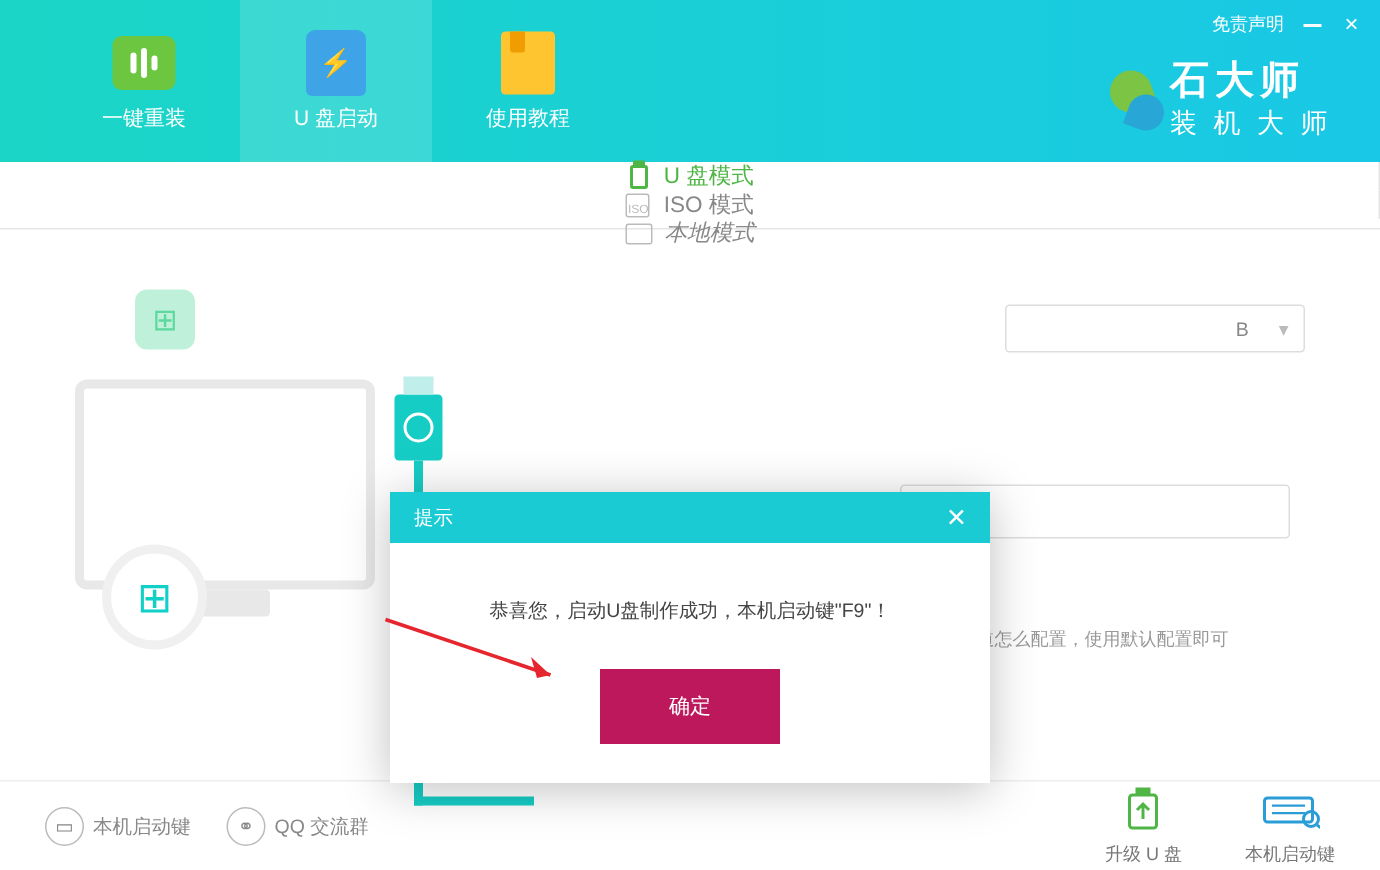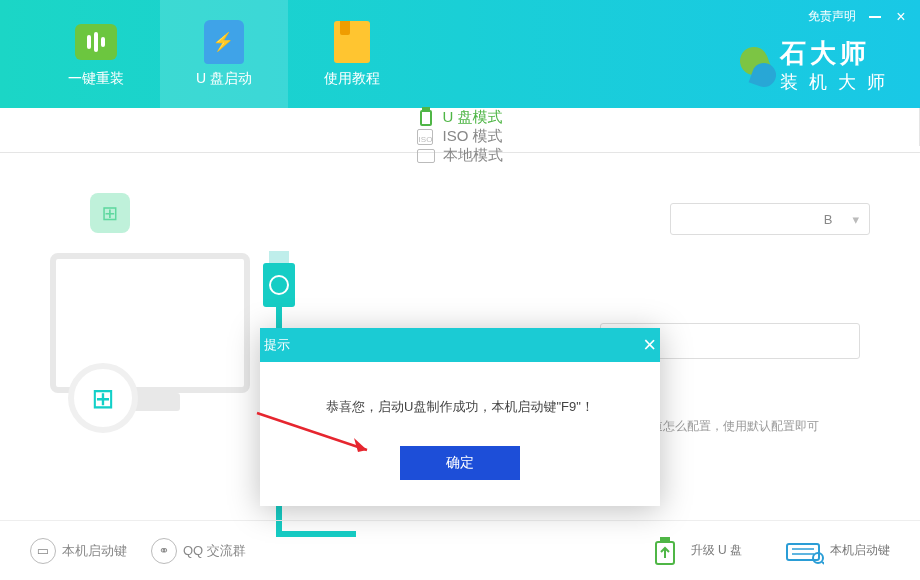--- a/index.html
+++ b/index.html
@@ -26,21 +26,21 @@
 .brand { position: absolute; right: 24px; top: 40px; display: flex; align-items: center; gap: 0; color: #fff; }
 .brand-logo { width: 44px; height: 44px; position: relative; }
 .brand-logo::before { content:""; position:absolute; width:28px; height:28px; background:#7cc544; border-radius:50% 50% 0 50%; transform:rotate(-20deg); top:2px; left:4px;}
 .brand-logo::after { content:""; position:absolute; width:24px; height:24px; background:#28a7d6; border-radius:50% 50% 50% 0; transform:rotate(20deg); bottom:2px; right:4px;}
 .brand-text { display:flex; flex-direction:column; }
 .brand-title { font-size: 26px; font-weight: bold; letter-spacing: 4px; line-height:1;}
 .brand-sub { font-size: 18px; letter-spacing: 11px; margin-top: 4px; }
 
 .mode-tabs { display: flex; height: 45px; border-bottom: 1px solid #e5e5e5; flex-direction: column; }
 .mode-tab { flex: 1; display: flex; align-items: center; justify-content: center; gap: 8px; font-size: 15px; color: #888; border-right: 1px solid #e5e5e5; cursor: pointer; }
-.mode-tab:last-child { border-right: none; }
+.mode-tab:last-child { border-right: none; font-style: italic; }
 .mode-tab.active { color: #4fb646; }
 .mode-icon { width: 18px; height: 18px; display:flex; align-items:center; justify-content:center;}
 .mode-usb-ic { width:12px; height:16px; border:2px solid #4fb646; border-radius:2px; position:relative;}
 .mode-usb-ic::before{content:"";position:absolute;width:8px;height:3px;background:#4fb646;top:-5px;left:0;}
 .mode-iso-ic { width:16px;height:16px;border:1.5px solid #bbb;border-radius:2px;font-size:8px;color:#bbb;display:flex;align-items:flex-end;justify-content:center;}
 .mode-local-ic { width:18px;height:14px;border:1.5px solid #bbb;border-radius:2px;}
 
 .content { position: relative; height: 380px; padding: 20px 40px; }
 
 .bg-deco { position: absolute; left: 40px; top: 30px; width: 280px; height: 300px; }
@@ -56,33 +56,33 @@
 .win-badge {position:absolute; width:40px;height:40px;background:#bff1da;border-radius:8px;top:10px;left:50px;display:flex;align-items:center;justify-content:center;color:#5fd89f;font-size:20px;}
 
 .dropdown-bg { position:absolute; right:50px; top:50px; width:200px; height:32px; border:1px solid #ddd; border-radius:3px; display:flex; align-items:center; justify-content:flex-end; padding:0 10px; color:#888; font-size:13px;}
 .input-bg { position:absolute; right:60px; top:170px; width:260px; height:36px; border:1px solid #ddd; border-radius:3px;}
 
 .start-btn { position:absolute; left:50%; transform:translateX(-50%); bottom:84px; width:150px; height:46px; background:#4fb646; color:#fff; border:none; border-radius:23px; font-size:18px; cursor:pointer;}
 .tip-text { position:absolute; left:555px; bottom:98px; font-size:12px; color:#999;}
 .tip-text .orange { color:#ff8c3e;}
 
 .modal { position:absolute; left:50%; top:175px; transform:translateX(-50%); width:400px; background:#fff; box-shadow:0 4px 30px rgba(0,0,0,0.25); z-index:10;}
-.modal-header { height:34px; background:#1bcbd4; color:#fff; display:flex; align-items:center; justify-content:space-between; padding:0 4px; font-size:13px;}
+.modal-header { height:34px; background:#1bcbd4; color:#fff; display:flex; align-items:center; justify-content:space-between; padding:0 16px; font-size:13px;}
 .modal-close { font-size:22px; cursor:pointer; }
 .modal-body { padding:36px 28px 26px; text-align:center;}
 .modal-msg { font-size:13px; color:#444; margin-bottom:30px;}
-.modal-btn { width:120px; height:34px; background:#1d4ed8; color:#fff; border:none; font-size:14px; cursor:pointer;text-align:center;}
+.modal-btn { width:120px; height:50px; background:#be185d; color:#fff; border:none; font-size:14px; cursor:pointer;text-align:center;}
 .arrow { position:absolute; left:-8px; top:80px; width:130px; height:50px; pointer-events:none;}
 
 .footer { position:absolute; bottom:0; left:0; right:0; height:60px; border-top:1px solid #eee; display:flex; align-items:center; padding:0 30px;}
 .f-left { display:flex; gap:24px;}
 .f-link { display:flex; align-items:center; gap:6px; color:#888; font-size:13px; cursor:pointer;}
 .f-icon-wrap { width:26px; height:26px; border:1.5px solid #bbb; border-radius:50%; display:flex; align-items:center; justify-content:center; font-size:13px;}
 .f-right { margin-left:auto; display:flex; gap:42px;}
-.f-tool { display:flex; flex-direction:row; align-items:center; gap:6px; cursor:pointer; color:#777; font-size:12px;}
+.f-tool { display:flex; flex-direction:column; align-items:center; gap:6px; cursor:pointer; color:#777; font-size:12px;}
 .f-tool-icon { width:40px; height:32px; display:flex; align-items:center; justify-content:center;}
 svg { display:block; }
 </style>
 </head>
 <body>
 
 <div class="header">
   <div class="header-top">
     <span>免责声明</span>
     <div class="win-ctrl">

